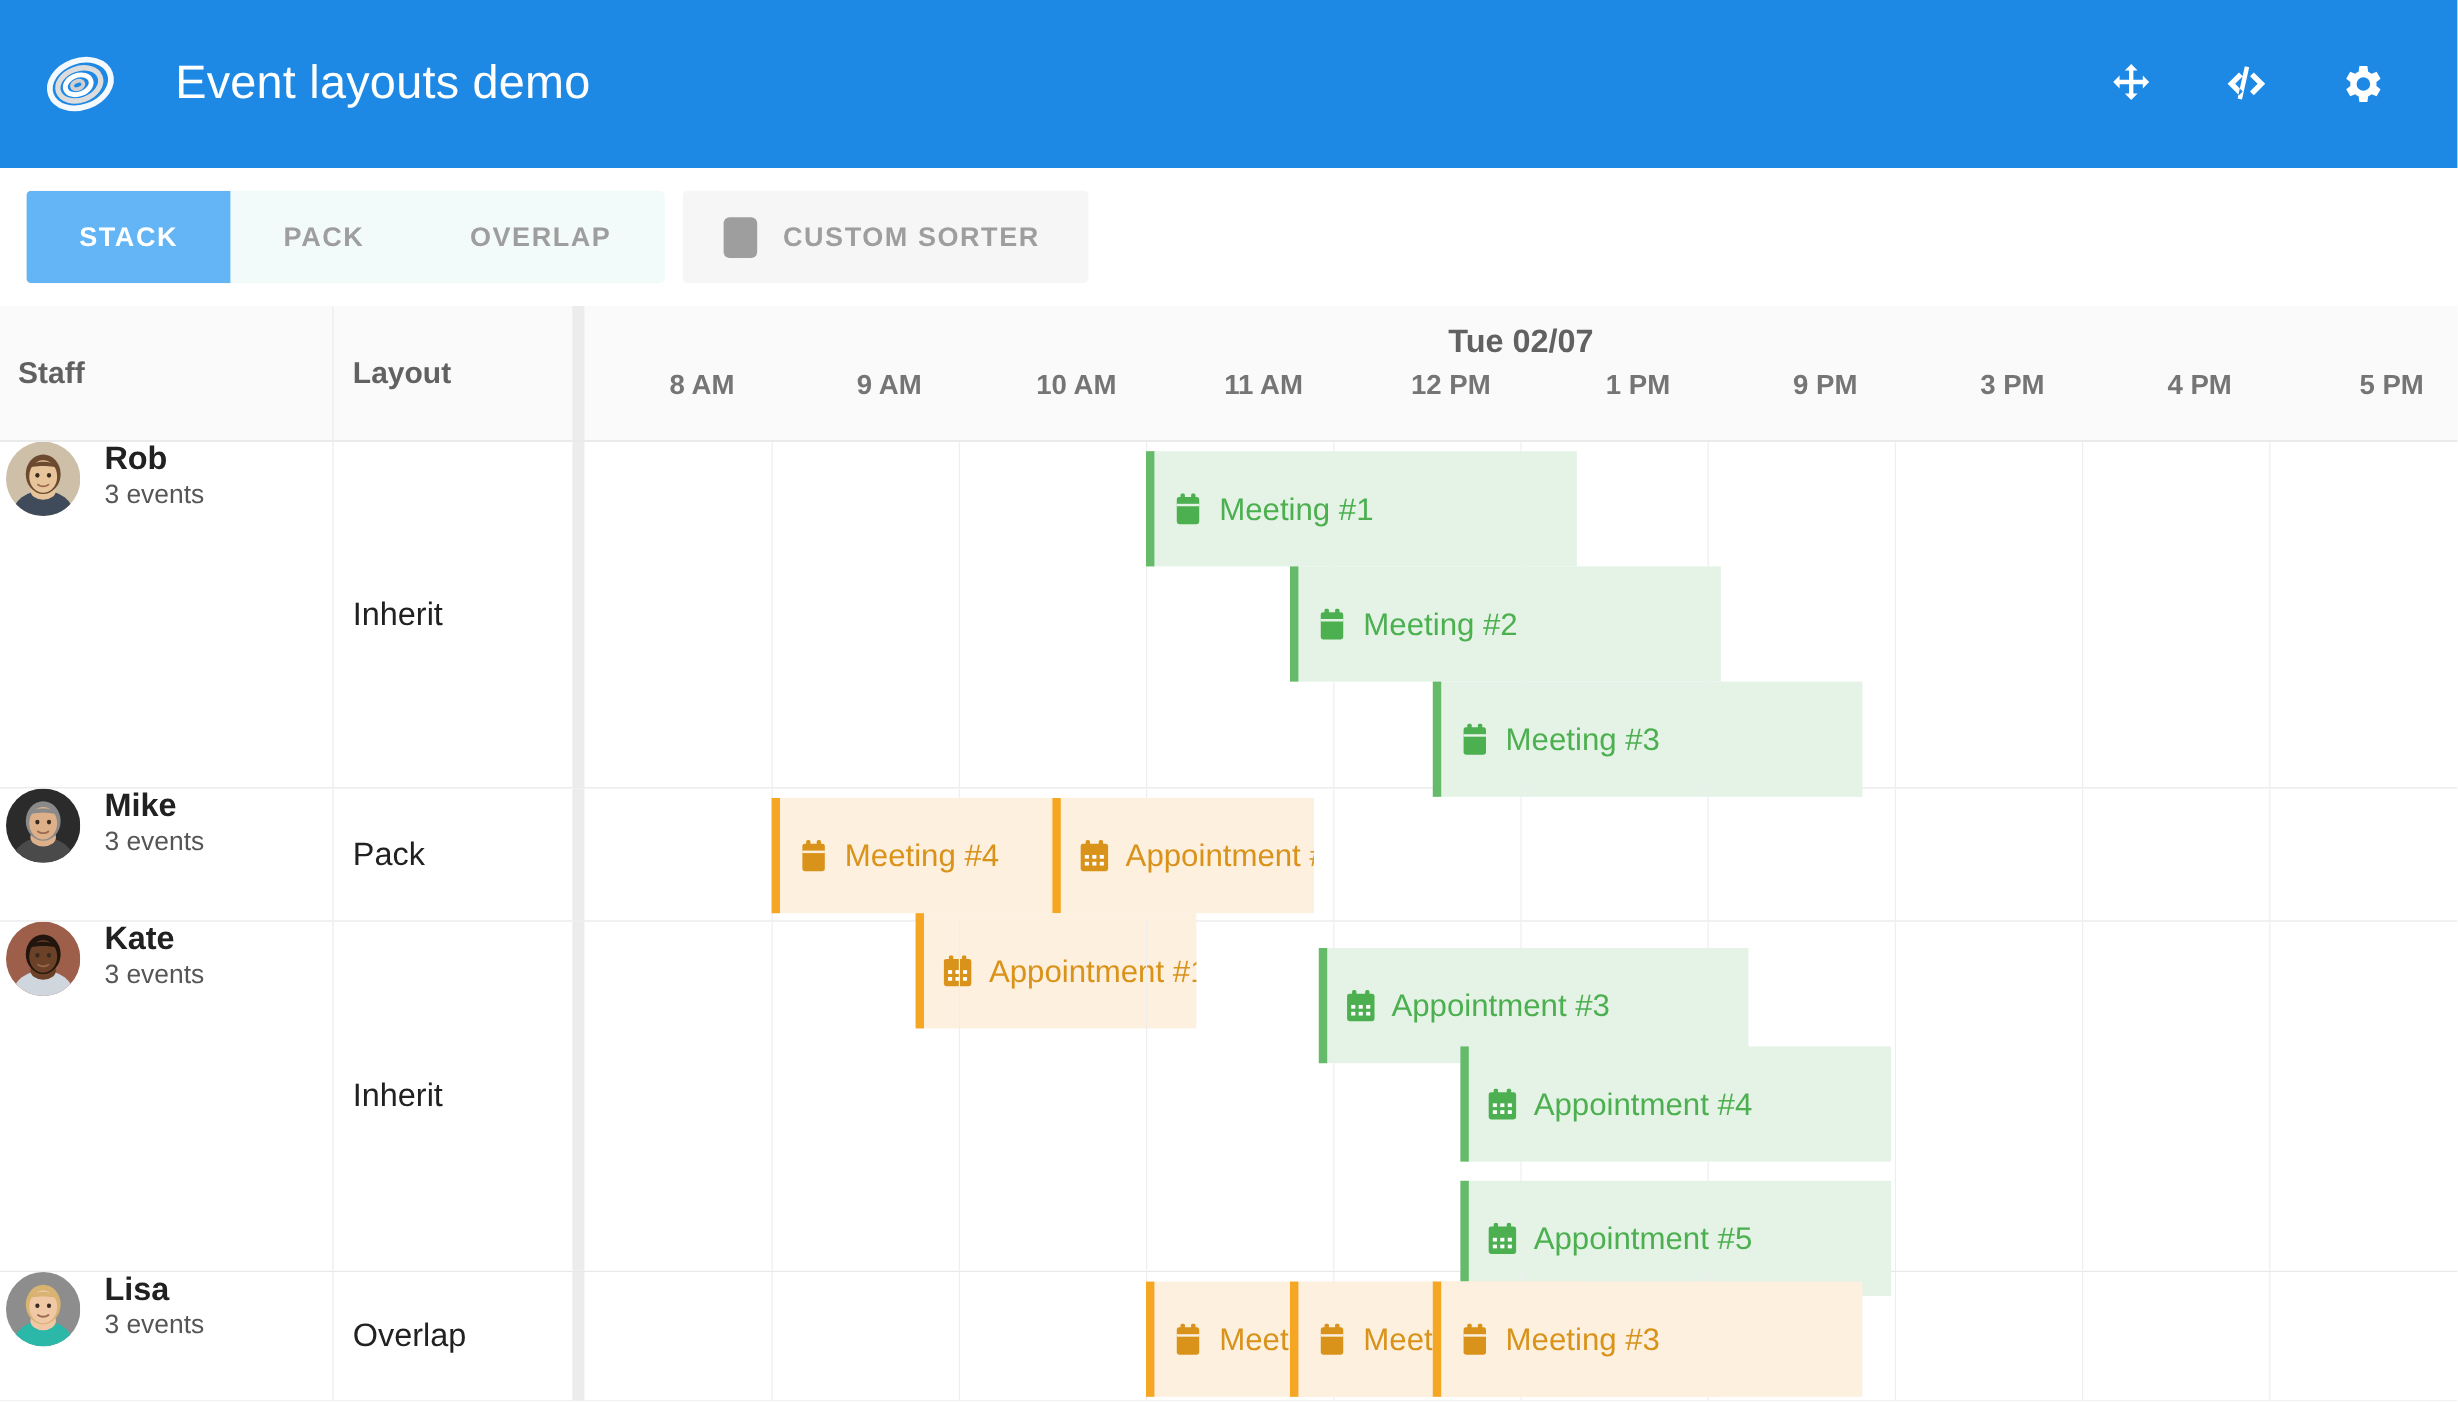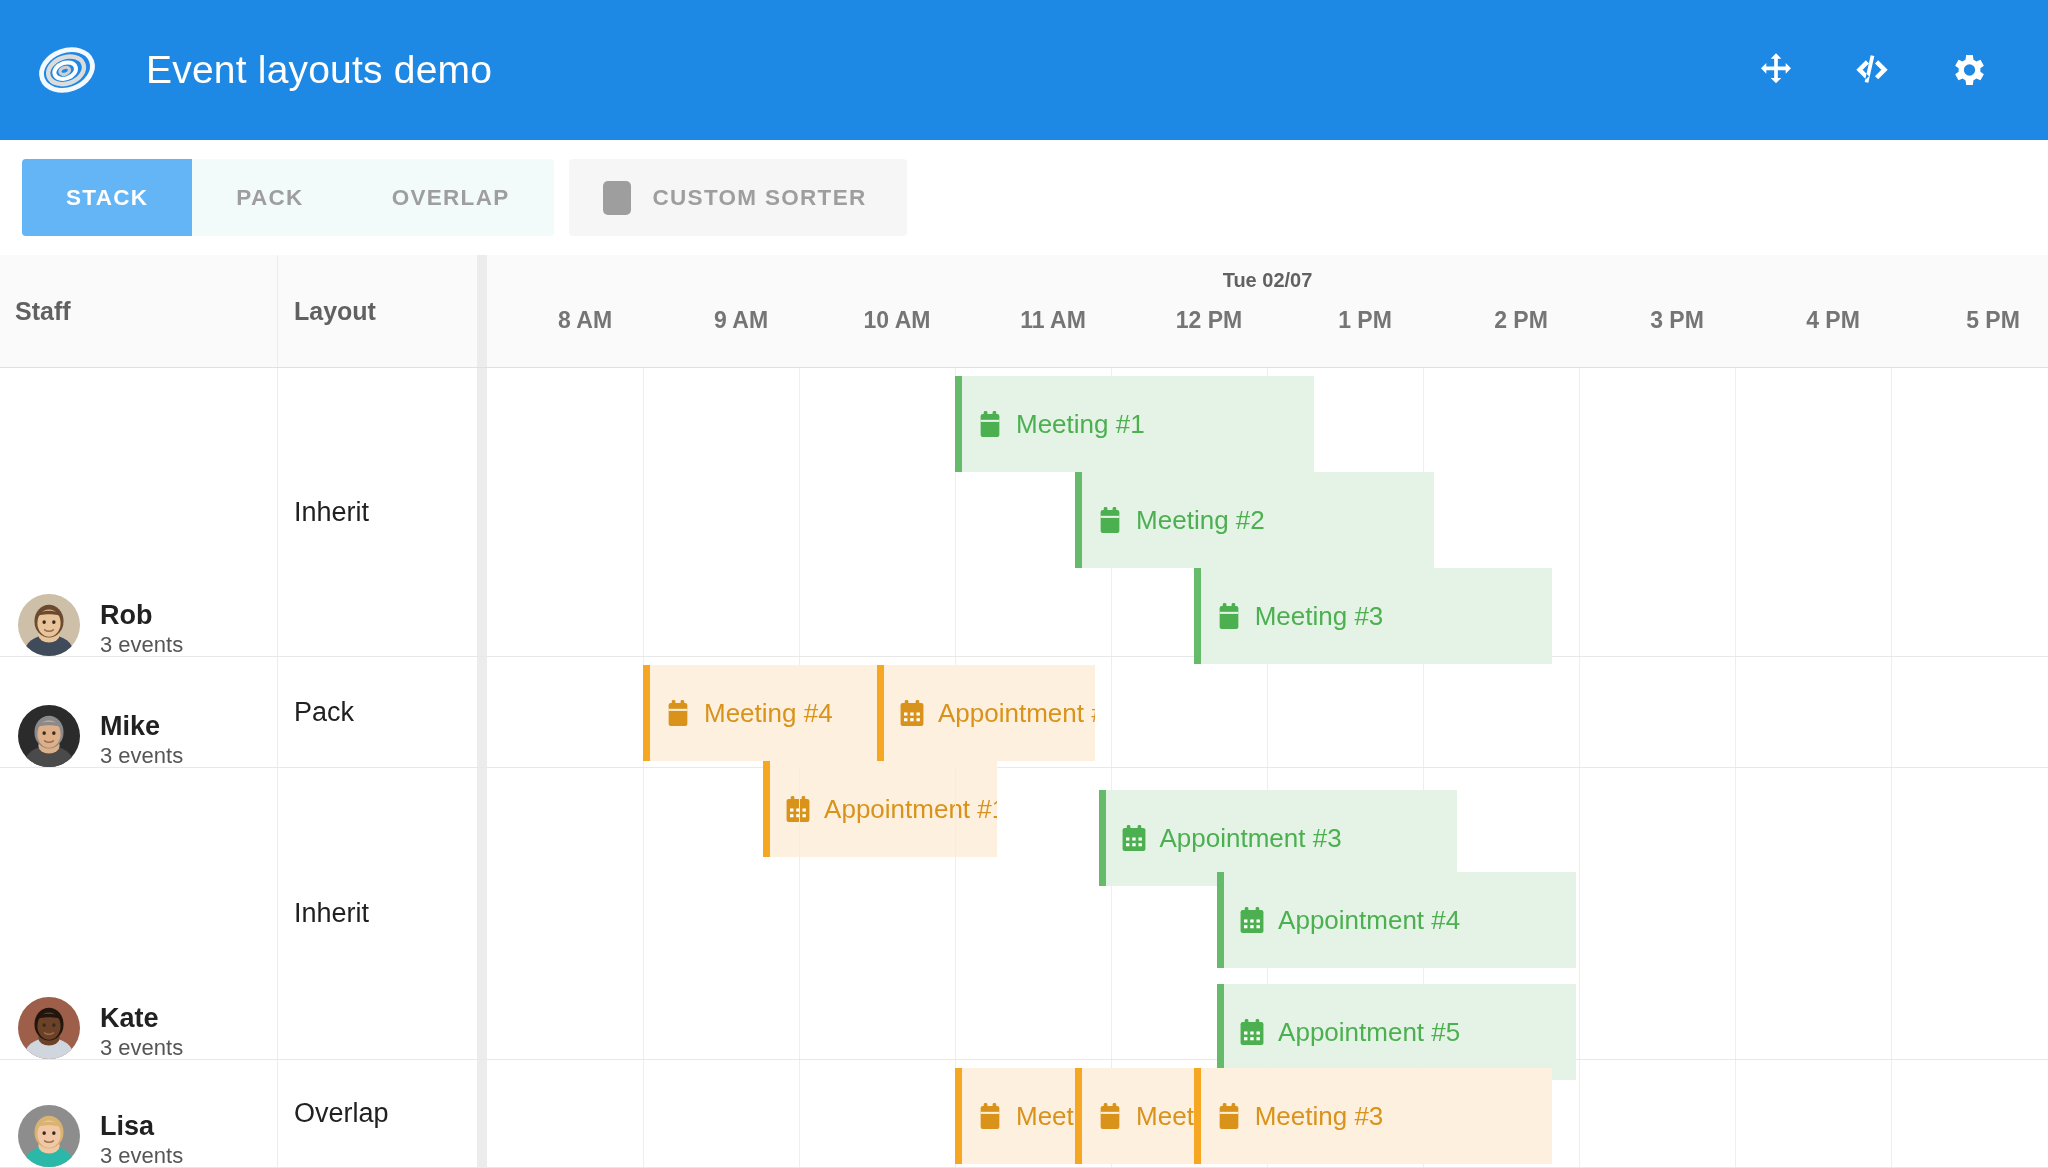--- a/index.html
+++ b/index.html
@@ -52,36 +52,36 @@
   }
   .col-staff-h, .col-layout-h {
     display: flex; align-items: center;
     font-size: 25px; color: #616161; font-weight: 700;
   }
   .col-staff-h { width: 277px; padding-left: 15px; }
   .col-layout-h { width: 200px; padding-left: 16px; border-left: 1px solid #ececec; }
   .timeline-h { flex: 1; position: relative; border-left: 10px solid #ececec; }
   .date-label {
     position: absolute; top: 14px; left: 0; right: 0;
-    text-align: center; font-size: 20px; color: #616161; font-weight: 700;
+    text-align: center; font-size: 27px; color: #616161; font-weight: 700;
   }
   .hour-cell {
     position: absolute; top: 52px; width: 156px;
     text-align: center; font-size: 23px; color: #757575; font-weight: 700; margin-left: 20px;
   }
 
   .grid-body { position: relative; height: 800px; overflow: hidden; }
 
   .row {
     display: flex; position: relative;
     border-bottom: 1px solid #e8e8e8;
   }
   .row-staff {
-    width: 277px; flex: 0 0 277px; display: flex; align-items: flex-end;
-    padding-left: 18px; gap: 20px;
+    width: 277px; flex: 0 0 277px; display: flex; align-items: flex-start;
+    padding-left: 5px; gap: 20px;
   }
   .avatar {
     width: 62px; height: 62px; border-radius: 50%; flex: 0 0 auto;
     overflow: hidden; position: relative;
   }
   .avatar svg { display: block; width: 100%; height: 100%; }
   .staff-text { display: flex; flex-direction: column; gap: 4px; }
   .staff-name { font-size: 27px; color: #212121; font-weight: 700; line-height: 1.05; }
   .staff-sub { font-size: 22px; color: #555; line-height: 1.05; }
   .row-layout {
@@ -162,21 +162,21 @@
     <div class="col-layout-h">Layout</div>
     <div class="timeline-h">
       <div class="date-label">Tue 02/07</div>
       <div id="hour-labels">
           <div class="hour-cell" style="left: 0px;">8 AM</div>
           <div class="hour-cell" style="left: 156px;">9 AM</div>
           <div class="hour-cell" style="left: 312px;">10 AM</div>
           <div class="hour-cell" style="left: 468px;">11 AM</div>
           <div class="hour-cell" style="left: 624px;">12 PM</div>
           <div class="hour-cell" style="left: 780px;">1 PM</div>
-          <div class="hour-cell" style="left: 936px;">2 PM</div>
+          <div class="hour-cell" style="left: 936px;">9 PM</div>
           <div class="hour-cell" style="left: 1092px;">3 PM</div>
           <div class="hour-cell" style="left: 1248px;">4 PM</div>
           <div class="hour-cell" style="left: 1408px;">5 PM</div>
         </div>
     </div>
   </div>
 
   <div class="grid-body" id="grid-body">
       <div class="row" style="height: 289px;">
         <div class="row-staff">

